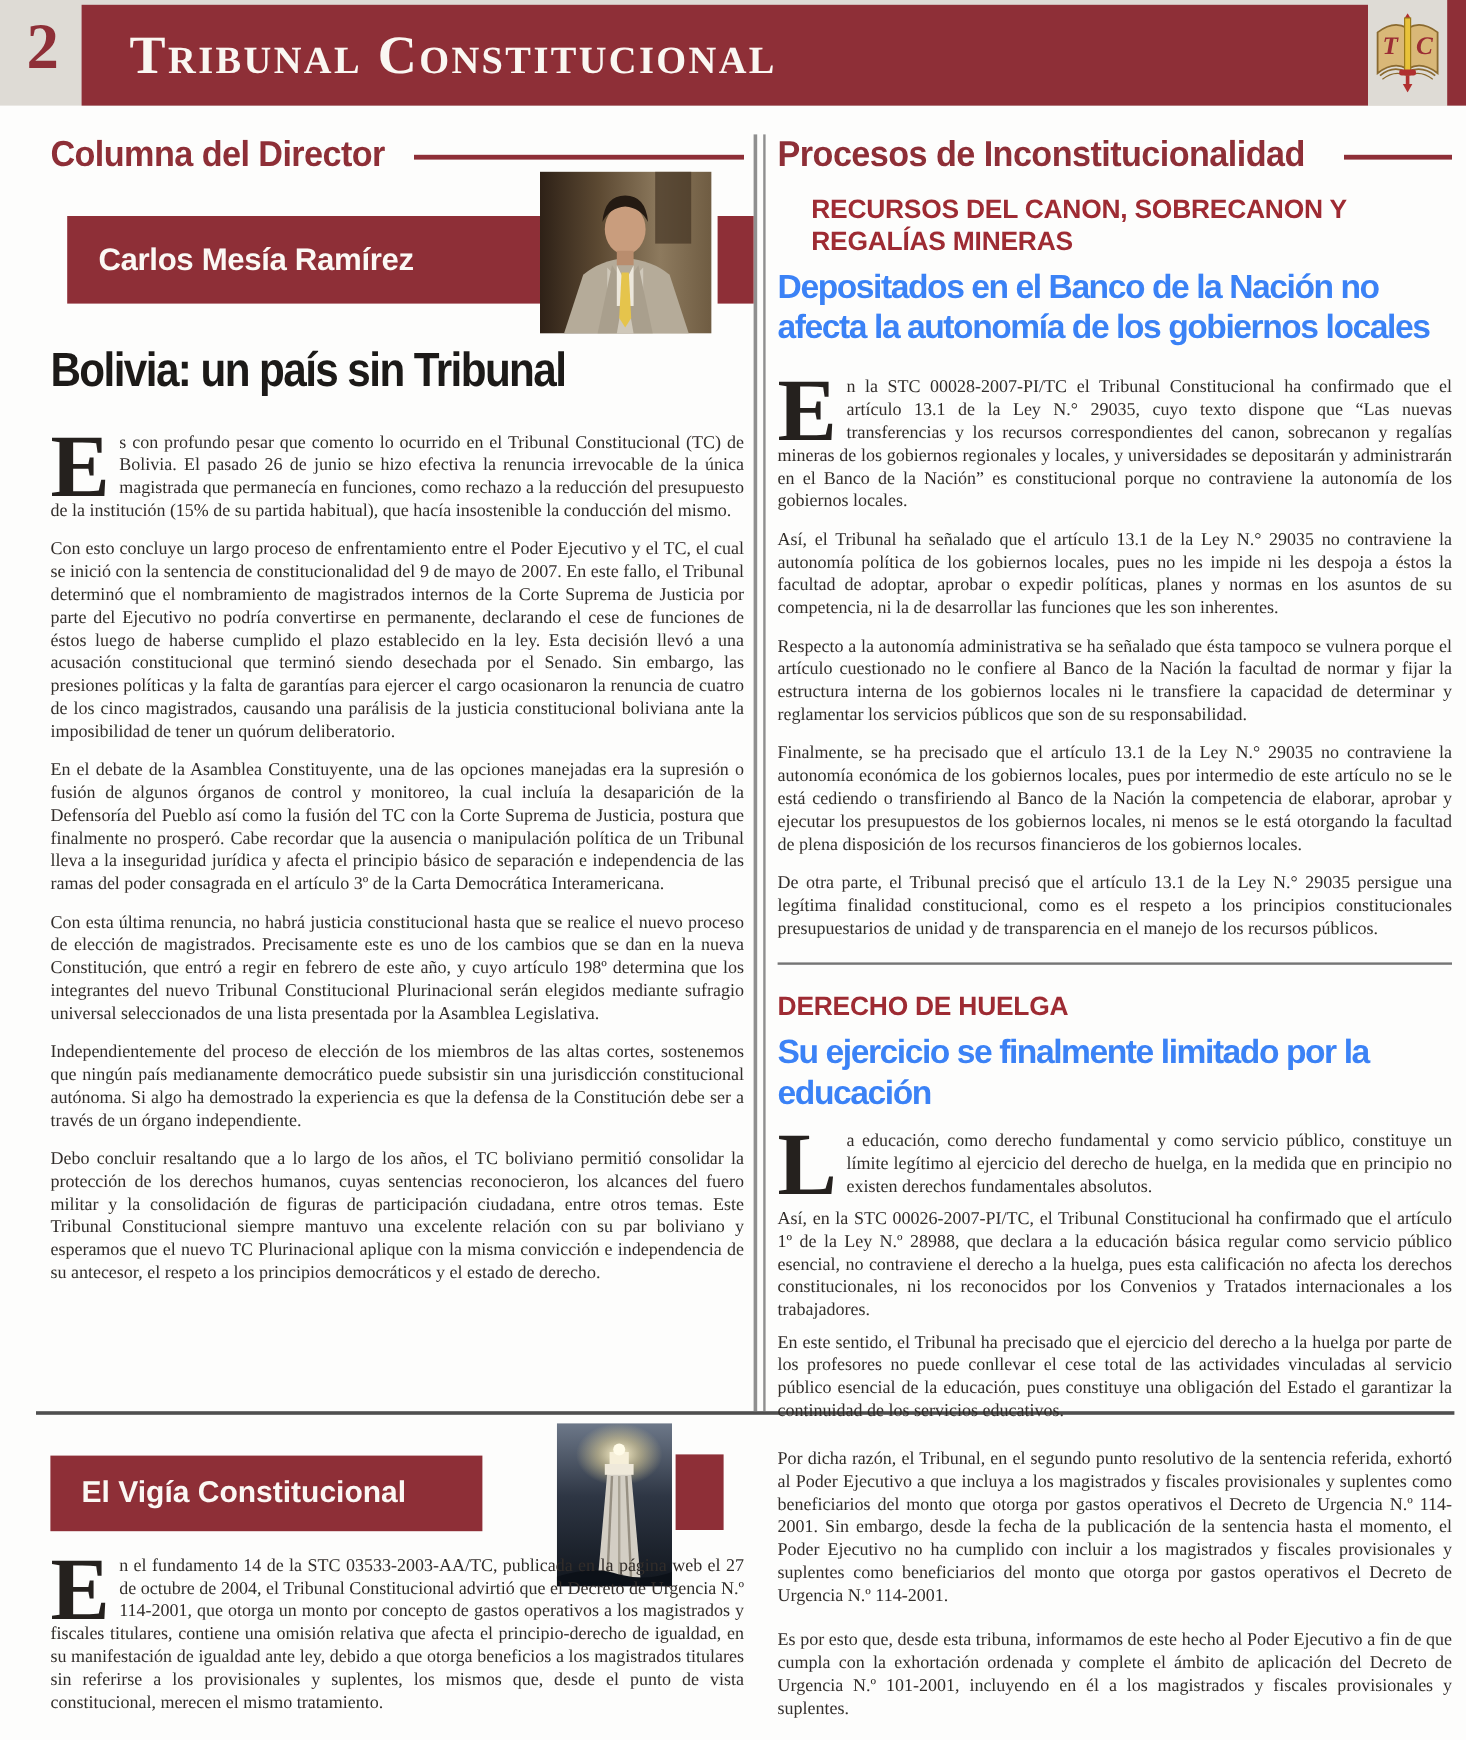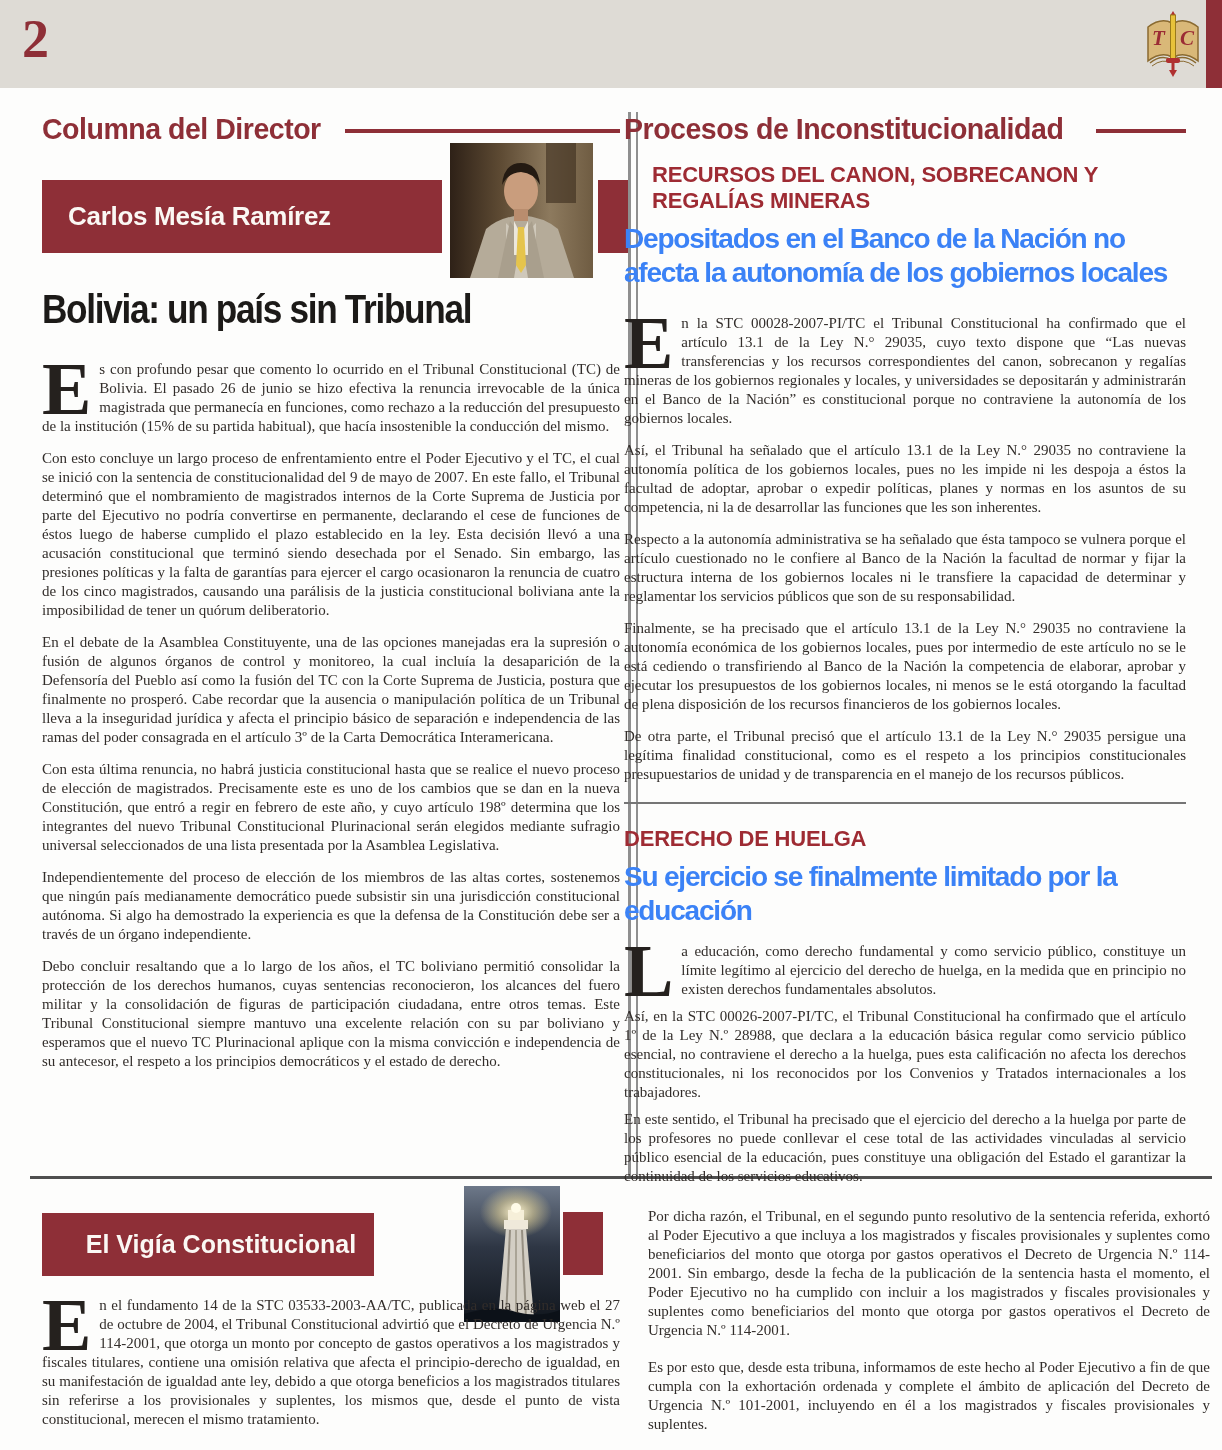--- a/index.html
+++ b/index.html
@@ -19,21 +19,21 @@
     display:flex; align-items:center; justify-content:center; }
   .edge-strip { position:absolute; left:1206px; top:0; width:16px; height:88px; background:#8e2f37; }
 
   
   .sec-hdr { display:flex; align-items:center; }
   .sec-title { font-family:"Liberation Sans", sans-serif; font-weight:bold; font-size:30px;
     letter-spacing:-0.5px; color:#8e2f37; white-space:nowrap; transform:scaleX(.95); transform-origin:left center; }
   .sec-line { flex:1; height:4px; background:#8e2f37; margin-left:10px; margin-top:4px; }
 
   
-  .author-banner { position:absolute; left:42px; top:180px; width:400px; height:73px; background:#8e2f37;
+  .author-banner { position:absolute; left:56px; top:180px; width:400px; height:73px; background:#8e2f37;
     display:flex; align-items:center; }
   .author-banner span { color:#fbf8f4; font:bold 26px "Liberation Sans", sans-serif; padding-left:26px;
     letter-spacing:-0.3px; }
   .photo { position:absolute; left:450px; top:143px; width:143px; height:135px; }
   .red-block-a { position:absolute; left:598px; top:180px; width:30px; height:73px; background:#8e2f37; }
 
   .headline-xl { position:absolute; left:42px; top:286px;
     font:bold 40px/46px "Liberation Sans", sans-serif; letter-spacing:-1.5px; color:#1c1a18;
     white-space:nowrap; transform:scaleX(.88); transform-origin:left top; }
 
@@ -44,44 +44,47 @@
     font-size:74px; line-height:56px; margin:1px 8px 0 0; color:#25211e; }
 
   .left-article { position:absolute; left:42px; top:360px; width:578px; }
 
   
   .vdiv { position:absolute; left:628px; top:112px; height:1064px; width:10px;
     border-left:3px solid #8f8f8f; border-right:2px solid #8f8f8f; }
   .hr-full { position:absolute; left:30px; top:1176px; width:1182px; height:3px; background:#4f4f4f; }
 
   
-  .right-col { position:absolute; left:624px; top:112px; width:562px; }
+  .right-col { position:absolute; left:648px; top:112px; width:562px; }
   .kicker { font:bold 22px/26px "Liberation Sans", sans-serif; letter-spacing:-0.2px; color:#9e2b33; }
   .headline-lg { font:bold 28px/34px "Liberation Sans", sans-serif; letter-spacing:-1.2px; color:#3b82f6; }
   .mt16 { margin-top:16px;margin-left:28px; } .mt8 { margin-top:8px; } .mt24 { margin-top:24px; } .mt14 { margin-top:14px; }
   .hr-col { height:2px; background:#757575; margin:18px 0 22px 0; }
   .tight p { margin-bottom:8px; }
 
   
-  .vigia-banner { position:absolute; left:42px; top:1213px; width:332px; height:63px; background:#8e2f37;
-    display:flex; align-items:center;justify-content:center; }
+  .vigia-banner { position:absolute; left:42px; top:1213px; width:360px; height:63px; background:#8e2f37;
+    display:flex; align-items:center; }
   .vigia-banner span { color:#fbf8f4; font:bold 25px "Liberation Sans", sans-serif; padding-left:26px; }
   .lighthouse { position:absolute; left:464px; top:1186px; width:96px; height:136px; }
   .red-block-b { position:absolute; left:563px; top:1212px; width:40px; height:63px; background:#8e2f37; }
   .vigia-article { position:absolute; left:42px; top:1296px; width:578px; }
   .bottom-right { position:absolute; left:648px; top:1207px; width:562px; }
   .bottom-right p { margin-bottom:18px; }
 </style>
 </head>
 <body>
 
 <div class="page">
 
   <div class="hdr-strip"></div>
   <div class="pagenum">2</div>
+  <div class="hdr-banner">
+    <span class="masthead">Tribunal Constitucional</span>
+  </div>
   <div class="logo-box">
     <svg width="58" height="66" viewBox="0 0 58 66">
 
       <path d="M4 16 Q17 6 28 12 L28 46 Q17 40 4 50 Z" fill="#d9b878" stroke="#8a6a30" stroke-width="1.5"></path>
       <path d="M54 16 Q41 6 30 12 L30 46 Q41 40 54 50 Z" fill="#d9b878" stroke="#8a6a30" stroke-width="1.5"></path>
       <path d="M6 52 Q17 43 28 49 Q41 43 52 52" fill="none" stroke="#8a6a30" stroke-width="1.5"></path>
       <path d="M8 55 Q18 47 29 52 Q40 47 50 55" fill="none" stroke="#8a6a30" stroke-width="1"></path>
 
       <text x="8" y="34" font-family="Liberation Serif, serif" font-style="italic" font-weight="bold" font-size="21" fill="#9b2c34">T</text>
       <text x="36" y="34" font-family="Liberation Serif, serif" font-style="italic" font-weight="bold" font-size="21" fill="#9b2c34">C</text>

